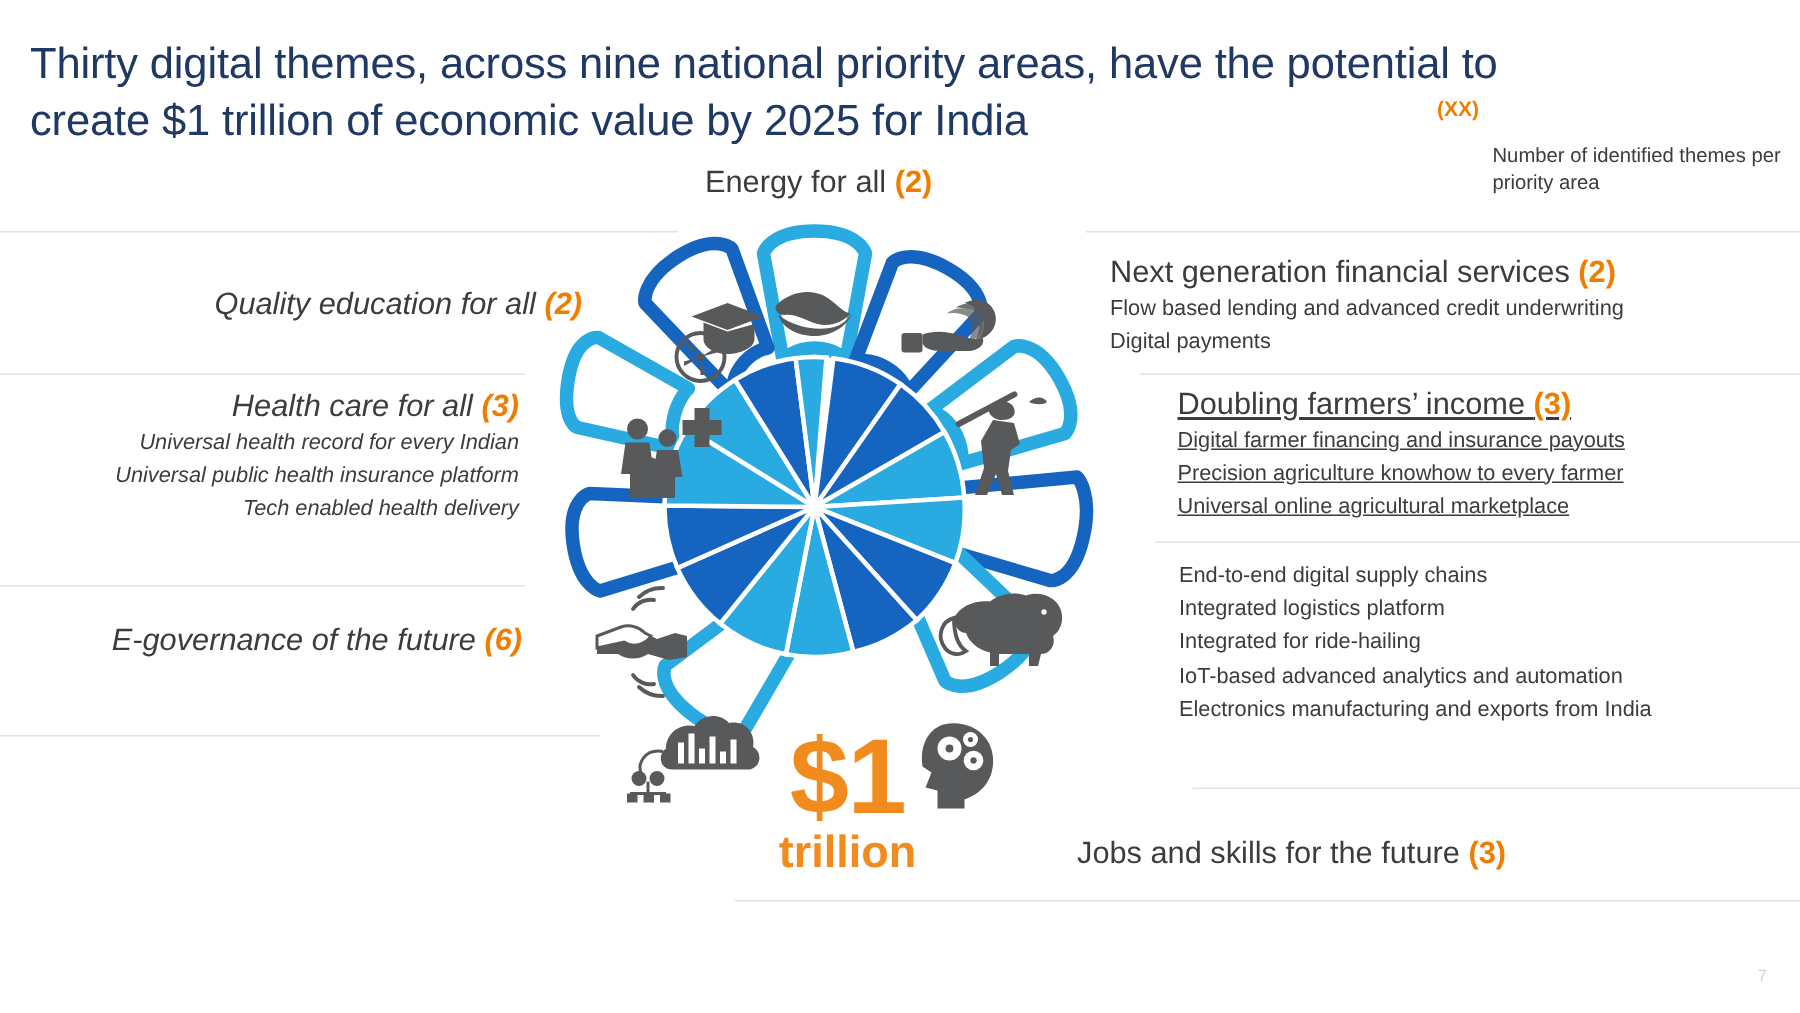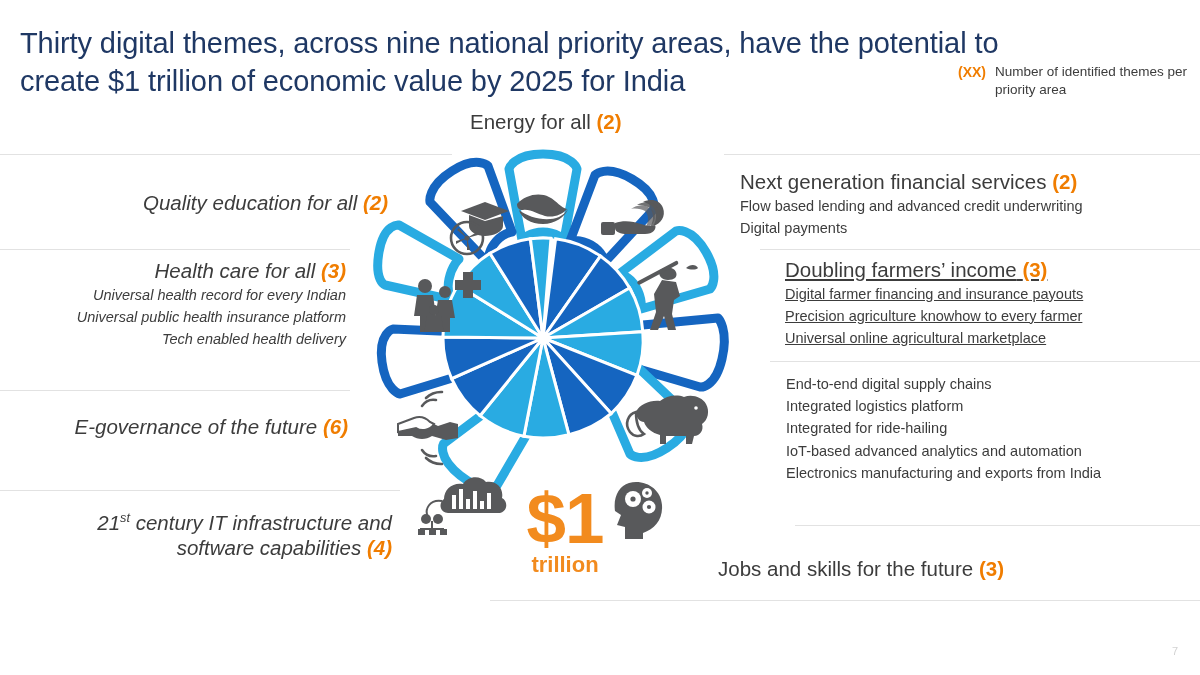--- a/index.html
+++ b/index.html
@@ -12,21 +12,21 @@
 
   
   .title{
     position:absolute;left:20px;top:24px;width:990px;
     font-size:29px;line-height:1.32;color:#1F3864;letter-spacing:-0.1px;
   }
 
   
   .legend{position:absolute;left:958px;top:63px;width:240px;display:flex;gap:9px;align-items:flex-start;}
   .legend-xx{color:#F07D00;font-size:14px;font-weight:bold;white-space:nowrap;padding-top:1px;}
-  .legend-text{font-size:13.5px;line-height:1.33;color:#3c3c3c;}
+  .legend-text{font-size:13.5px;line-height:1.33;color:#3c3c3c;margin-top:32px;}
 
   
   .sep{position:absolute;height:1px;background:#e2e2e2;}
 
   
   .lbl{position:absolute;}
   .lbl .head{font-size:20.5px;line-height:1.2;color:#3c3c3c;white-space:nowrap;}
   .lbl .head.wrap{white-space:normal;}
   .lbl .cnt{color:#F07D00;font-weight:bold;}
   .lbl .sub{font-size:14.5px;line-height:1.53;color:#3c3c3c;white-space:nowrap;}
@@ -35,21 +35,21 @@
   sup{font-size:0.62em;vertical-align:super;line-height:0;}
 
   
   #wheel{position:absolute;left:333px;top:128px;width:420px;height:420px;}
   #wheel svg{display:block;overflow:visible;}
 
   
   .money{position:absolute;left:470px;top:486px;width:190px;text-align:center;
          color:#F28B1E;font-weight:bold;line-height:0.92;}
   .money .d1{font-size:71px;letter-spacing:-1px;display:block;}
-  .money .tr{font-size:22px;display:block;margin-top:4px;}
+  .money .tr{font-size:30px;display:block;margin-top:4px;}
 
   .pageno{position:absolute;right:22px;bottom:18px;font-size:11px;color:#d2d2d2;}
 </style>
 </head>
 <body>
 
 <div id="slide">
 
   <div class="title">Thirty digital themes, across nine national priority areas, have the potential to create $1 trillion of economic value by 2025 for India</div>
 
@@ -282,22 +282,15 @@
     <div class="sub">Tech enabled health delivery</div>
   </div>
 
   <div class="lbl left" style="left:0;top:415px;width:348px;">
     <div class="head">
       <span>E-governance of the future</span>
       <span class="cnt">(6)</span>
     </div>
   </div>
 
-  <div class="lbl left" style="left:0;top:511px;width:392px;">
-    <div class="head wrap">
-      <span>21</span><sup>st</sup><span> century IT infrastructure and</span><br>
-      <span>software capabilities</span>
-      <span class="cnt">(4)</span>
-    </div>
-  </div>
 
   <div class="pageno">7</div>
 </div>
 
 </body></html>

